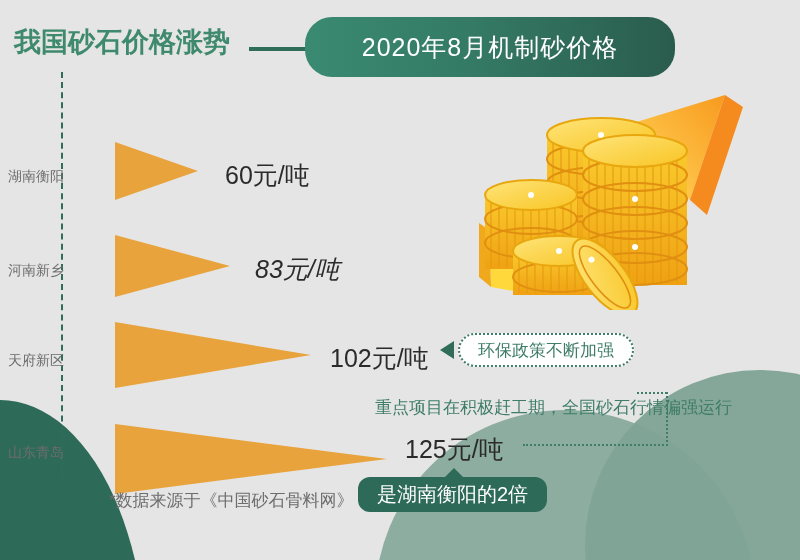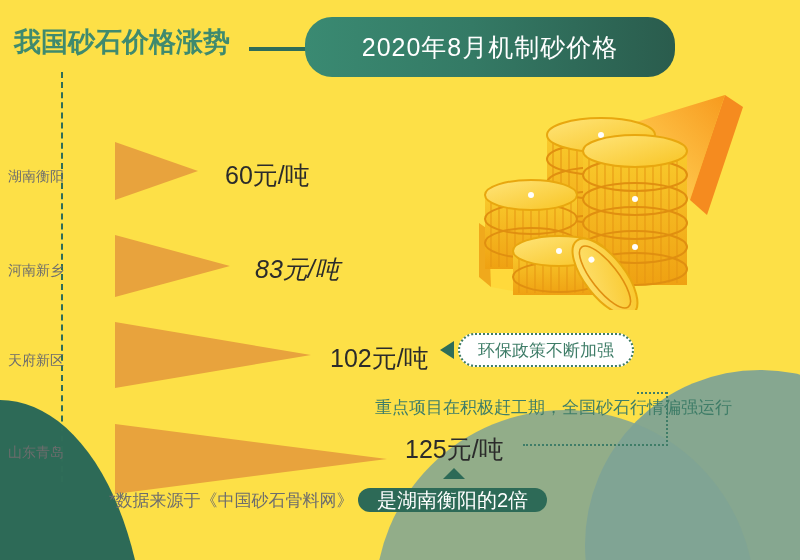--- a/index.html
+++ b/index.html
@@ -4,21 +4,21 @@
 <style>
   * { margin:0; padding:0; box-sizing:border-box; }
   html,body { width:800px; height:560px; }
   body {
     font-family: "Liberation Sans", "DejaVu Sans", sans-serif;
     background:#ffffff;
     position:relative;
     overflow:hidden;
   }
 
-  #stage { position:absolute; inset:0; width:800px; height:560px; overflow:hidden; background:#fde047; }
+  #stage { position:absolute; inset:0; width:800px; height:560px; overflow:hidden; background:#e5e5e5; }
 
   
   .bg-layer { position:absolute; inset:0; width:800px; height:560px; pointer-events:none; }
 
   
   .head-title {
     position:absolute; left:14px; top:24px;
     font-size:27px; font-weight:bold; letter-spacing:0px;
     color:#3f8a6e; white-space:nowrap;
   }
@@ -91,22 +91,22 @@
   }
 
   
   .source {
     position:absolute; left:109px; top:489px;
     font-size:17px; color:#6d6d6d; white-space:nowrap;
   }
 
   
   .bubble {
-    position:absolute; left:358px; top:488px;
-    height:24px; padding:0 19px; border-radius:12px;
+    position:absolute; left:358px; top:477px;
+    height:35px; padding:0 19px; border-radius:12px;
     background:#2d6a57;
     display:flex; align-items:center;
   }
   .bubble span { color:#ffffff; font-size:20px; white-space:nowrap; }
   .bubble-tip {
     position:absolute; left:443px; top:468px;
     width:0; height:0;
     border-left:11px solid transparent;
     border-right:11px solid transparent;
     border-bottom:11px solid #2d6a57;

